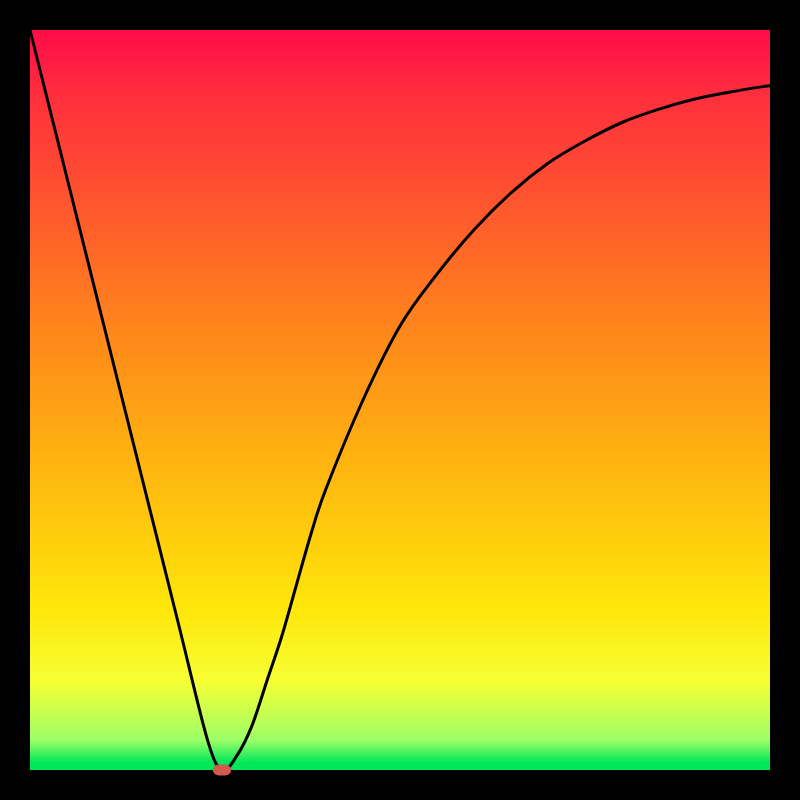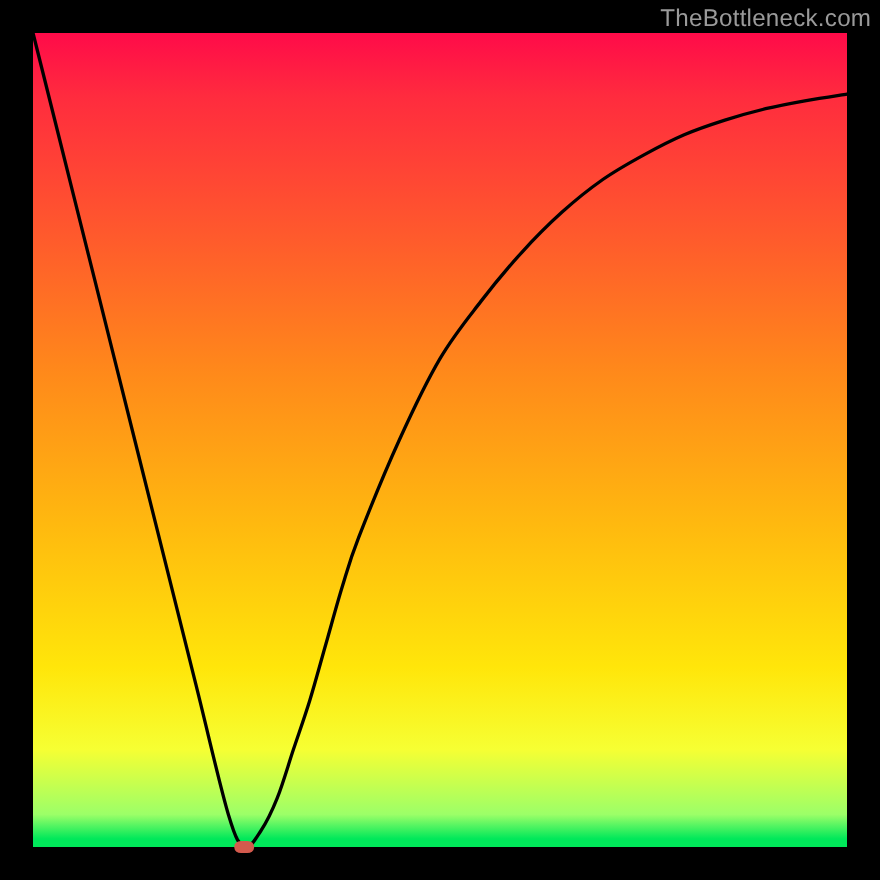--- a/index.html
+++ b/index.html
@@ -65,21 +65,20 @@
     border-radius: 6px / 5px;
     background: #d45a4d;
     transform: translate(-50%, -50%);
   }
 </style>
 </head>
 <body>
 
 <div class="frame">
 
-  <div class="watermark">TheBottleneck.com</div>
 
   <div class="plot-area">
     <svg class="curve" viewBox="0 0 740 740" preserveAspectRatio="none">
       <path fill="none" stroke="#000" stroke-width="3" stroke-linecap="round" stroke-linejoin="round" d="M 0.00 0.00 C 6.17 24.67, 24.67 98.67, 37.00 148.00 C 49.33 197.33, 61.67 246.67, 74.00 296.00 C 86.33 345.33, 98.67 394.67, 111.00 444.00 C 123.33 493.33, 136.90 547.60, 148.00 592.00 C 159.10 636.40, 170.20 685.73, 177.60 710.40 C 185.00 735.07, 187.47 737.53, 192.40 740.00 C 197.33 742.47, 202.27 732.60, 207.20 725.20 C 212.13 717.80, 217.07 707.93, 222.00 695.60 C 226.93 683.27, 231.87 666.00, 236.80 651.20 C 241.73 636.40, 246.67 622.83, 251.60 606.80 C 256.53 590.77, 261.47 572.27, 266.40 555.00 C 271.33 537.73, 276.27 519.23, 281.20 503.20 C 286.13 487.17, 287.37 481.00, 296.00 458.80 C 304.63 436.60, 320.67 397.13, 333.00 370.00 C 345.33 342.87, 357.67 316.97, 370.00 296.00 C 382.33 275.03, 394.67 260.23, 407.00 244.20 C 419.33 228.17, 431.67 213.37, 444.00 199.80 C 456.33 186.23, 468.67 173.90, 481.00 162.80 C 493.33 151.70, 505.67 141.83, 518.00 133.20 C 530.33 124.57, 542.67 117.78, 555.00 111.00 C 567.33 104.22, 579.67 97.80, 592.00 92.50 C 604.33 87.20, 616.67 83.13, 629.00 79.18 C 641.33 75.23, 653.67 71.78, 666.00 68.82 C 678.33 65.86, 690.67 63.64, 703.00 61.42 C 715.33 59.20, 733.83 56.49, 740.00 55.50"></path>
     </svg>
     <div class="marker" style="left: 192.4px; top: 740px; background: rgb(212, 90, 77);"></div>
   </div>
 
 </div>
 

